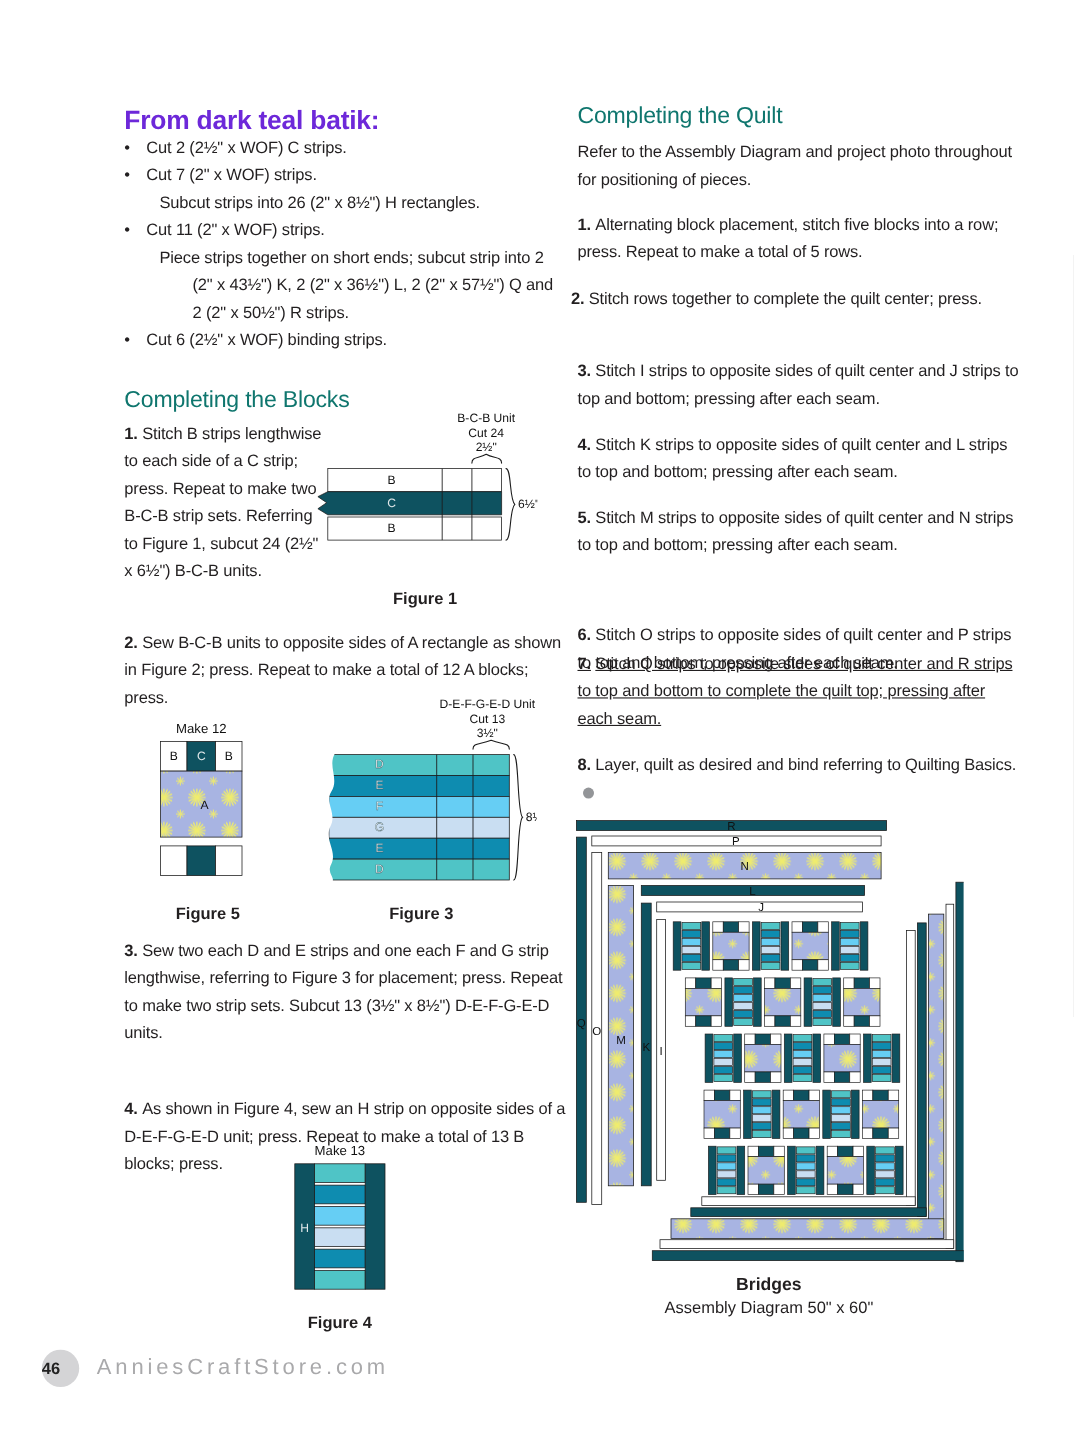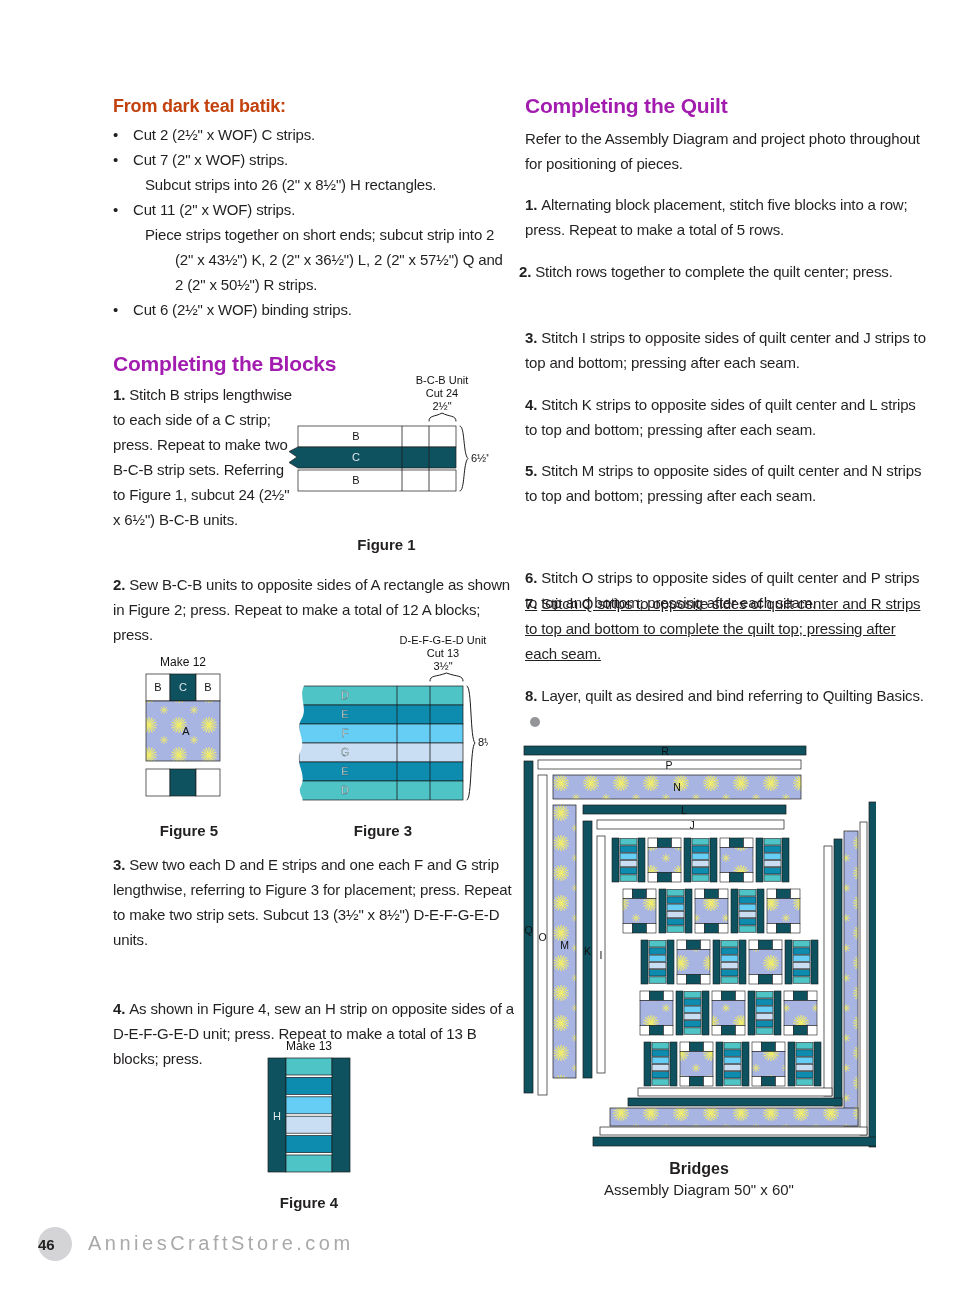--- a/index.html
+++ b/index.html
@@ -1,20 +1,20 @@
 <!DOCTYPE html>
 <html><head>
 <meta charset="utf-8">
 <style>
   html,body{margin:0;padding:0;background:#e8e8e8;}
   .page{position:relative;width:976px;height:1300px;background:#ffffff;margin:0 auto;
         font-family:"Liberation Sans",sans-serif;color:#221f20;overflow:hidden;}
   .abs{position:absolute;}
-  .h-small{font-size:18px;font-weight:700;color:#c2410c;letter-spacing:-.2px;}
-  .h-large{font-size:21px;font-weight:700;color:#a21caf;letter-spacing:-.2px;}
+  .h-small{font-size:24px;font-weight:700;color:#6d28d9;letter-spacing:-.2px;}
+  .h-large{font-size:21px;font-weight:400;color:#0f766e;letter-spacing:-.2px;}
   .body-text{font-size:15px;line-height:25px;letter-spacing:-.15px;}
   .num{font-weight:700;margin-right:4px;}
   .bullet-item{display:flex;}
   .bullet-item .b{width:20px;flex:0 0 20px;}
   .sub{padding-left:32px;}
   .sub-hang{padding-left:62px;text-indent:-30px;}
   .fig-caption{font-size:15px;font-weight:700;text-align:center;}
   .end-dot{display:inline-block;width:10px;height:10px;border-radius:50%;
            background:#939598;margin-left:5px;vertical-align:-1px;}
   .footer-circle{width:34px;height:34px;border-radius:50%;background:#d4d4d6;

